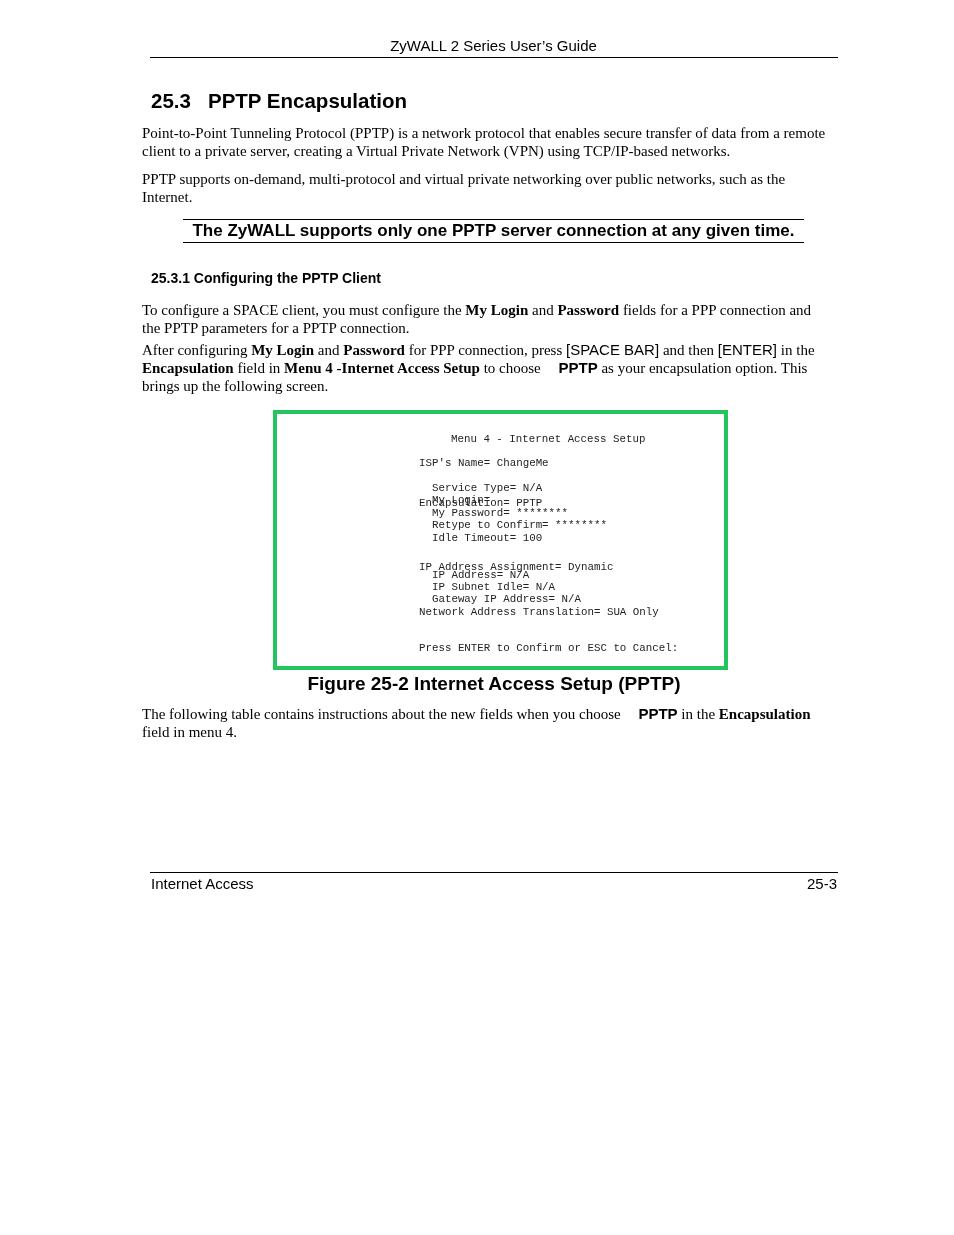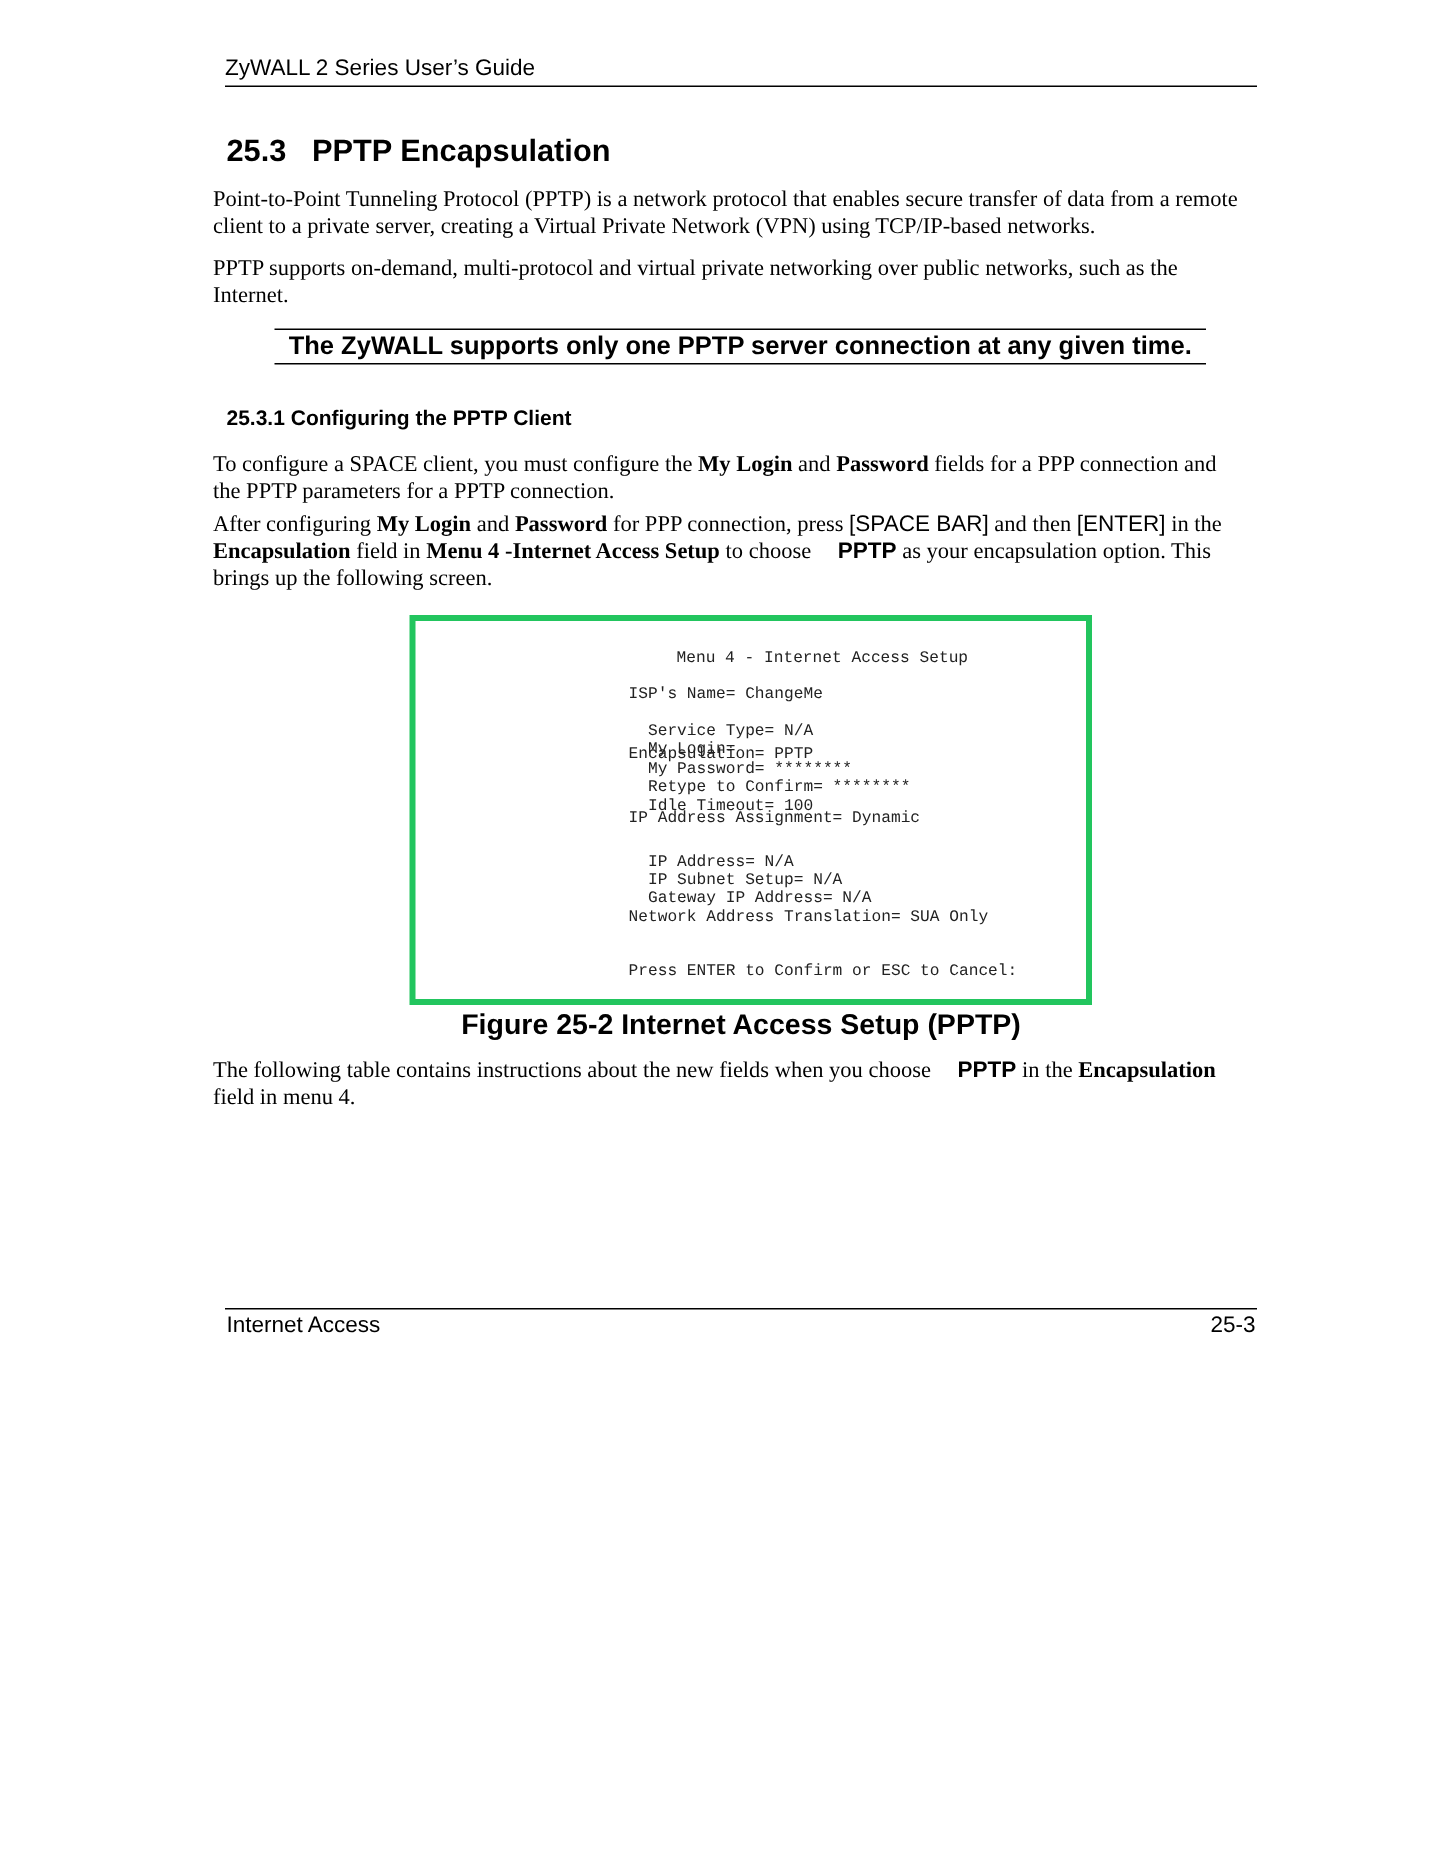--- a/index.html
+++ b/index.html
@@ -3,21 +3,21 @@
   <meta charset="utf-8">
   <style>
     html, body { margin: 0; padding: 0; background: #ffffff; }
     body { width: 954px; height: 1235px; position: relative; overflow: hidden; color: #000; }
     .sans { font-family: "Liberation Sans", sans-serif; }
     .serif { font-family: "Liberation Serif", serif; }
     .mono { font-family: "Liberation Mono", monospace; }
 
     .running-header {
       position: absolute; left: 150px; top: 37px; width: 687px;
-      text-align: left; font-size: 15px;
+      text-align: center; font-size: 15px;
     }
     .header-rule {
       position: absolute; left: 150px; top: 57px; width: 688px; height: 0;
       border-top: 1px solid #000;
     }
     .h1 {
       position: absolute; left: 151px; top: 89px; font-size: 20.5px; font-weight: bold; margin: 0;
     }
     .h1 .num { display: inline-block; width: 57px; }
     .p {
@@ -72,23 +72,23 @@
 
 <div class="screen">
   <div class="screen-line mono" style="left:174px; top:19px;">Menu 4 - Internet Access Setup</div>
   <div class="screen-line mono" style="left:142px; top:43px;">ISP's Name= ChangeMe</div>
   <div class="screen-line mono" style="left:142px; top:55px;margin-top:28px;">Encapsulation= PPTP</div>
   <div class="screen-line mono" style="left:142px; top:68px;">  Service Type= N/A</div>
   <div class="screen-line mono" style="left:142px; top:80px;">  My Login=</div>
   <div class="screen-line mono" style="left:142px; top:93px;">  My Password= ********</div>
   <div class="screen-line mono" style="left:142px; top:105px;">  Retype to Confirm= ********</div>
   <div class="screen-line mono" style="left:142px; top:118px;">  Idle Timeout= 100</div>
-  <div class="screen-line mono" style="left:142px; top:126px;">IP Address Assignment= Dynamic</div>
+  <div class="screen-line mono" style="left:142px; top:147px;">IP Address Assignment= Dynamic</div>
   <div class="screen-line mono" style="left:142px; top:155px;">  IP Address= N/A</div>
-  <div class="screen-line mono" style="left:142px; top:167px;">  IP Subnet Setup= N/A</div>
+  <div class="screen-line mono" style="left:142px; top:167px;">  IP Subnet Idle= N/A</div>
   <div class="screen-line mono" style="left:142px; top:179px;">  Gateway IP Address= N/A</div>
   <div class="screen-line mono" style="left:142px; top:192px;">Network Address Translation= SUA Only</div>
   <div class="screen-line mono" style="left:142px; top:228px;">Press ENTER to Confirm or ESC to Cancel:</div>
 </div>
 
 <div class="caption sans">Figure 25-2 Internet Access Setup (PPTP)</div>
 
 <p class="p serif" style="top:705px;"><span>The following table contains instructions about the new fields when you choose </span><b class="s">PPTP</b><span> in the </span><b>Encapsulation</b><span> field in menu 4.</span></p>
 
 <div class="footer-rule"></div>

